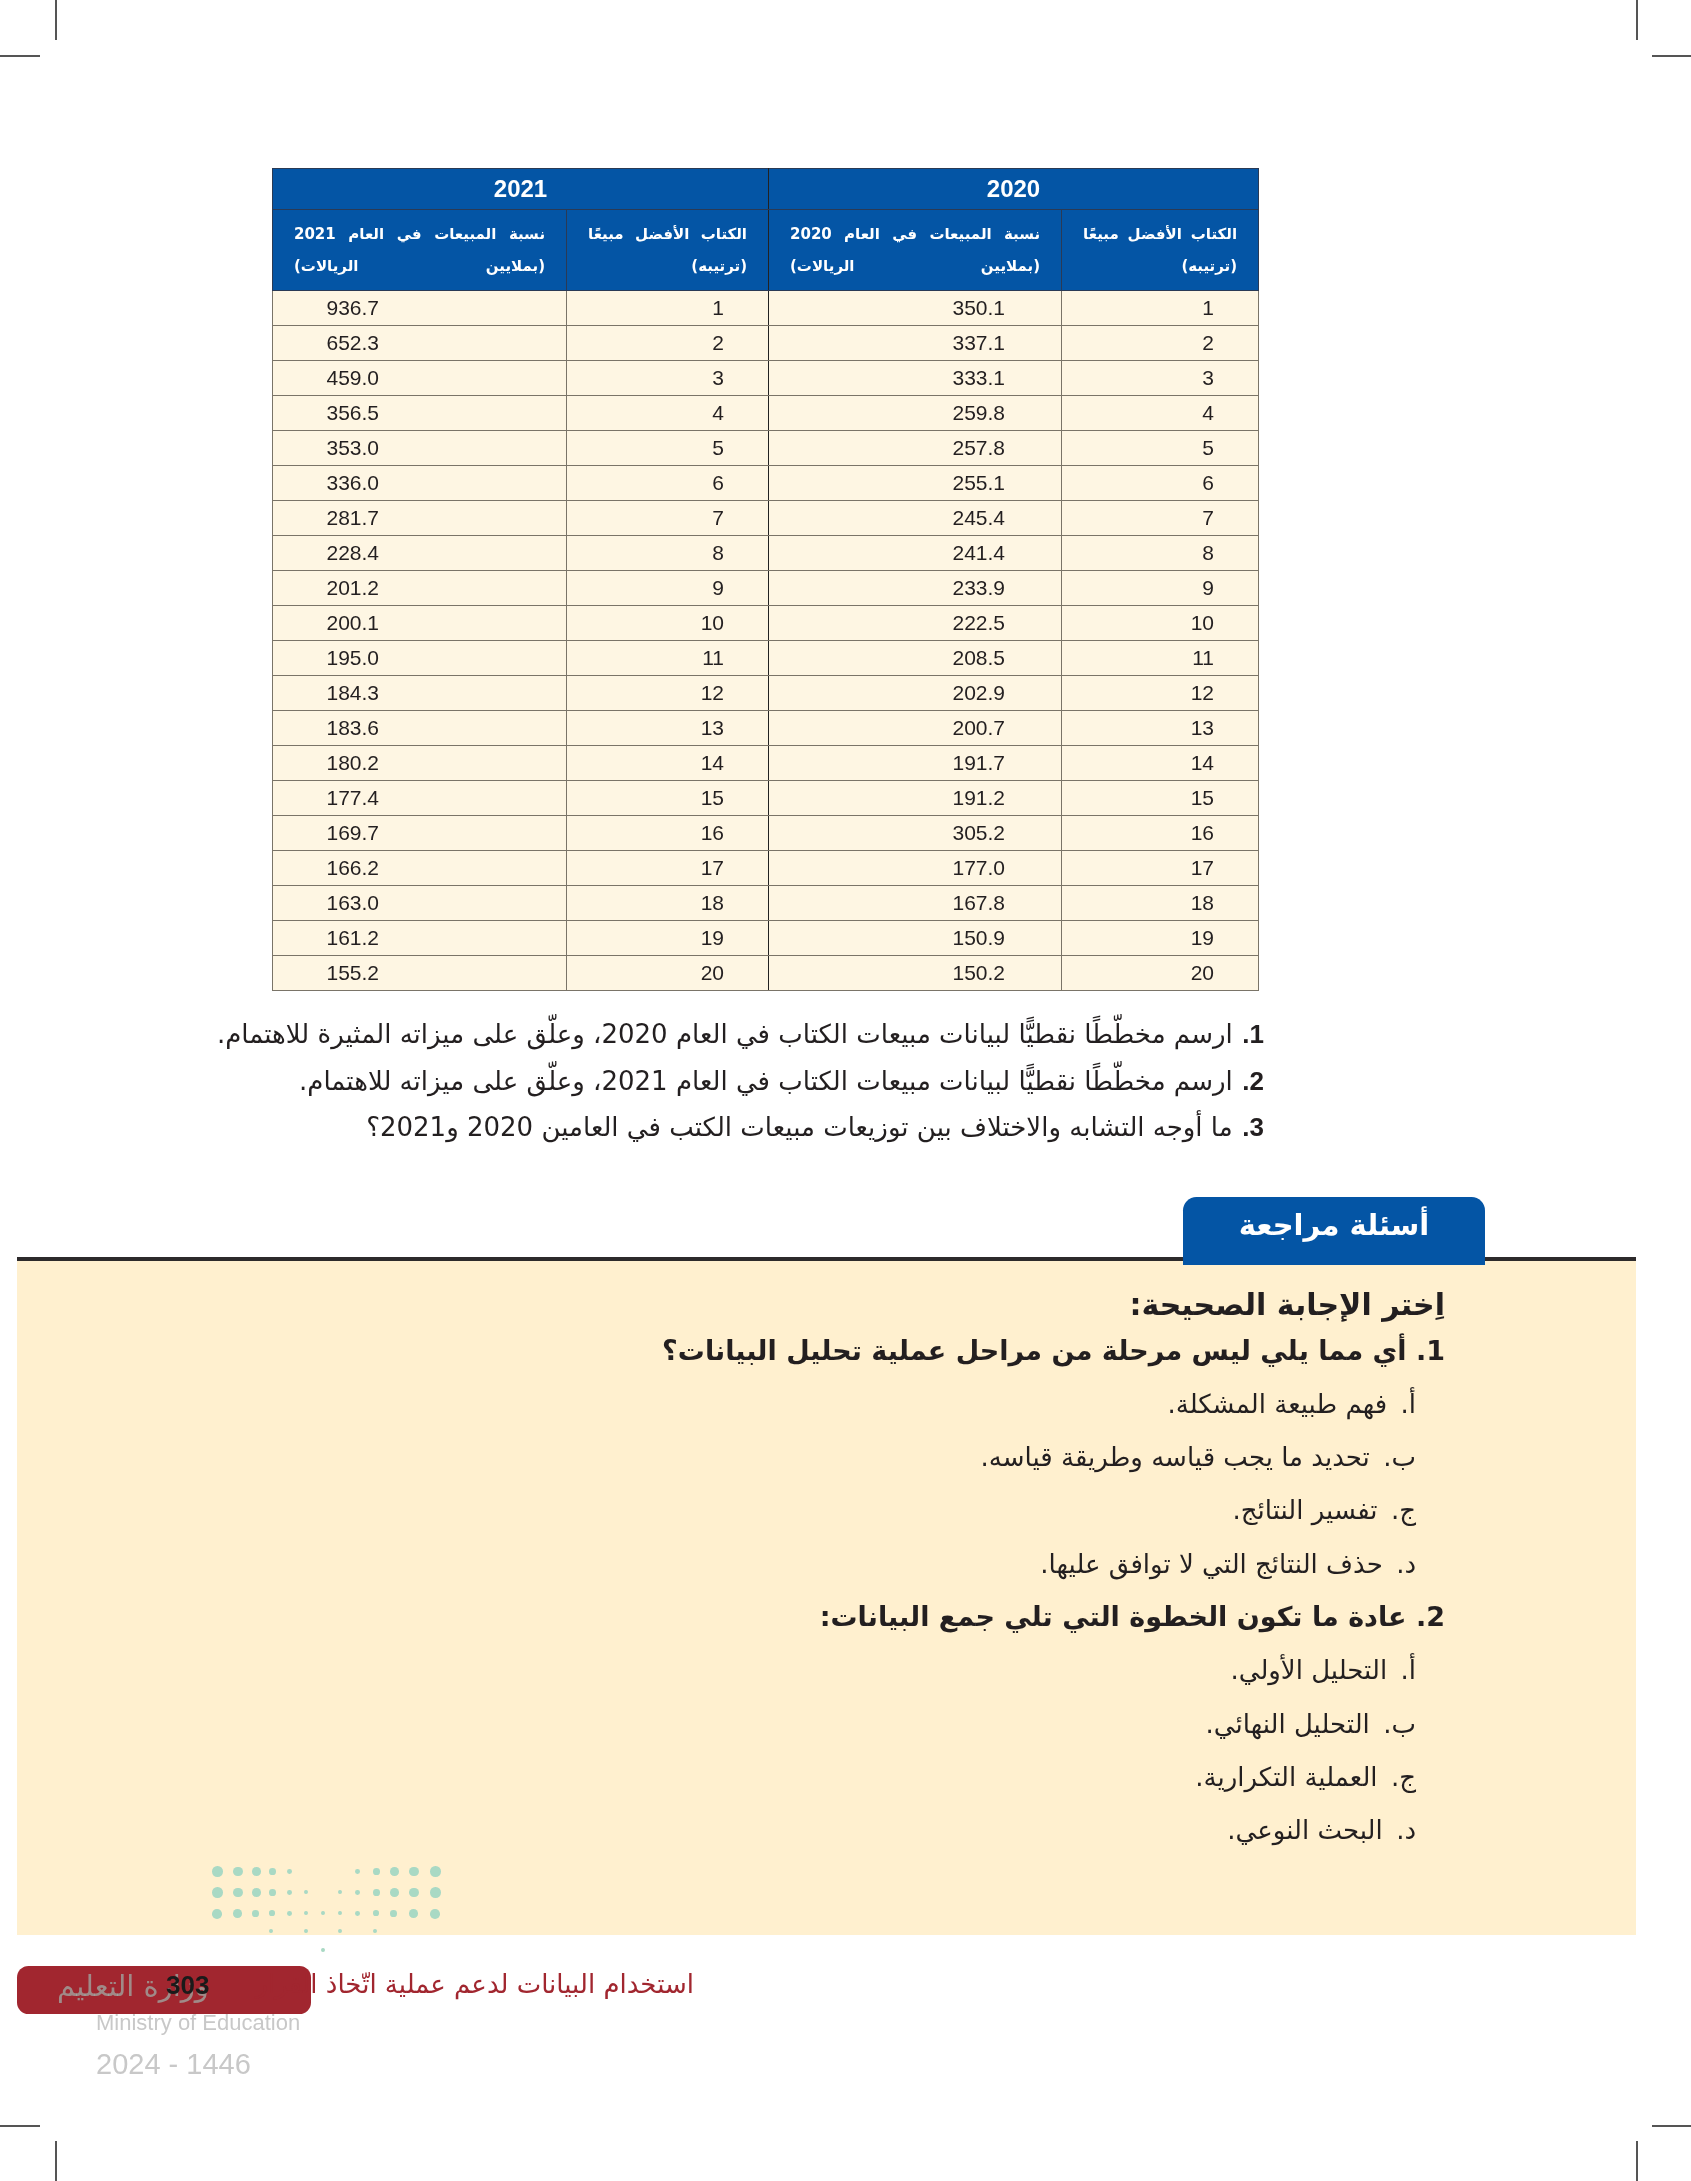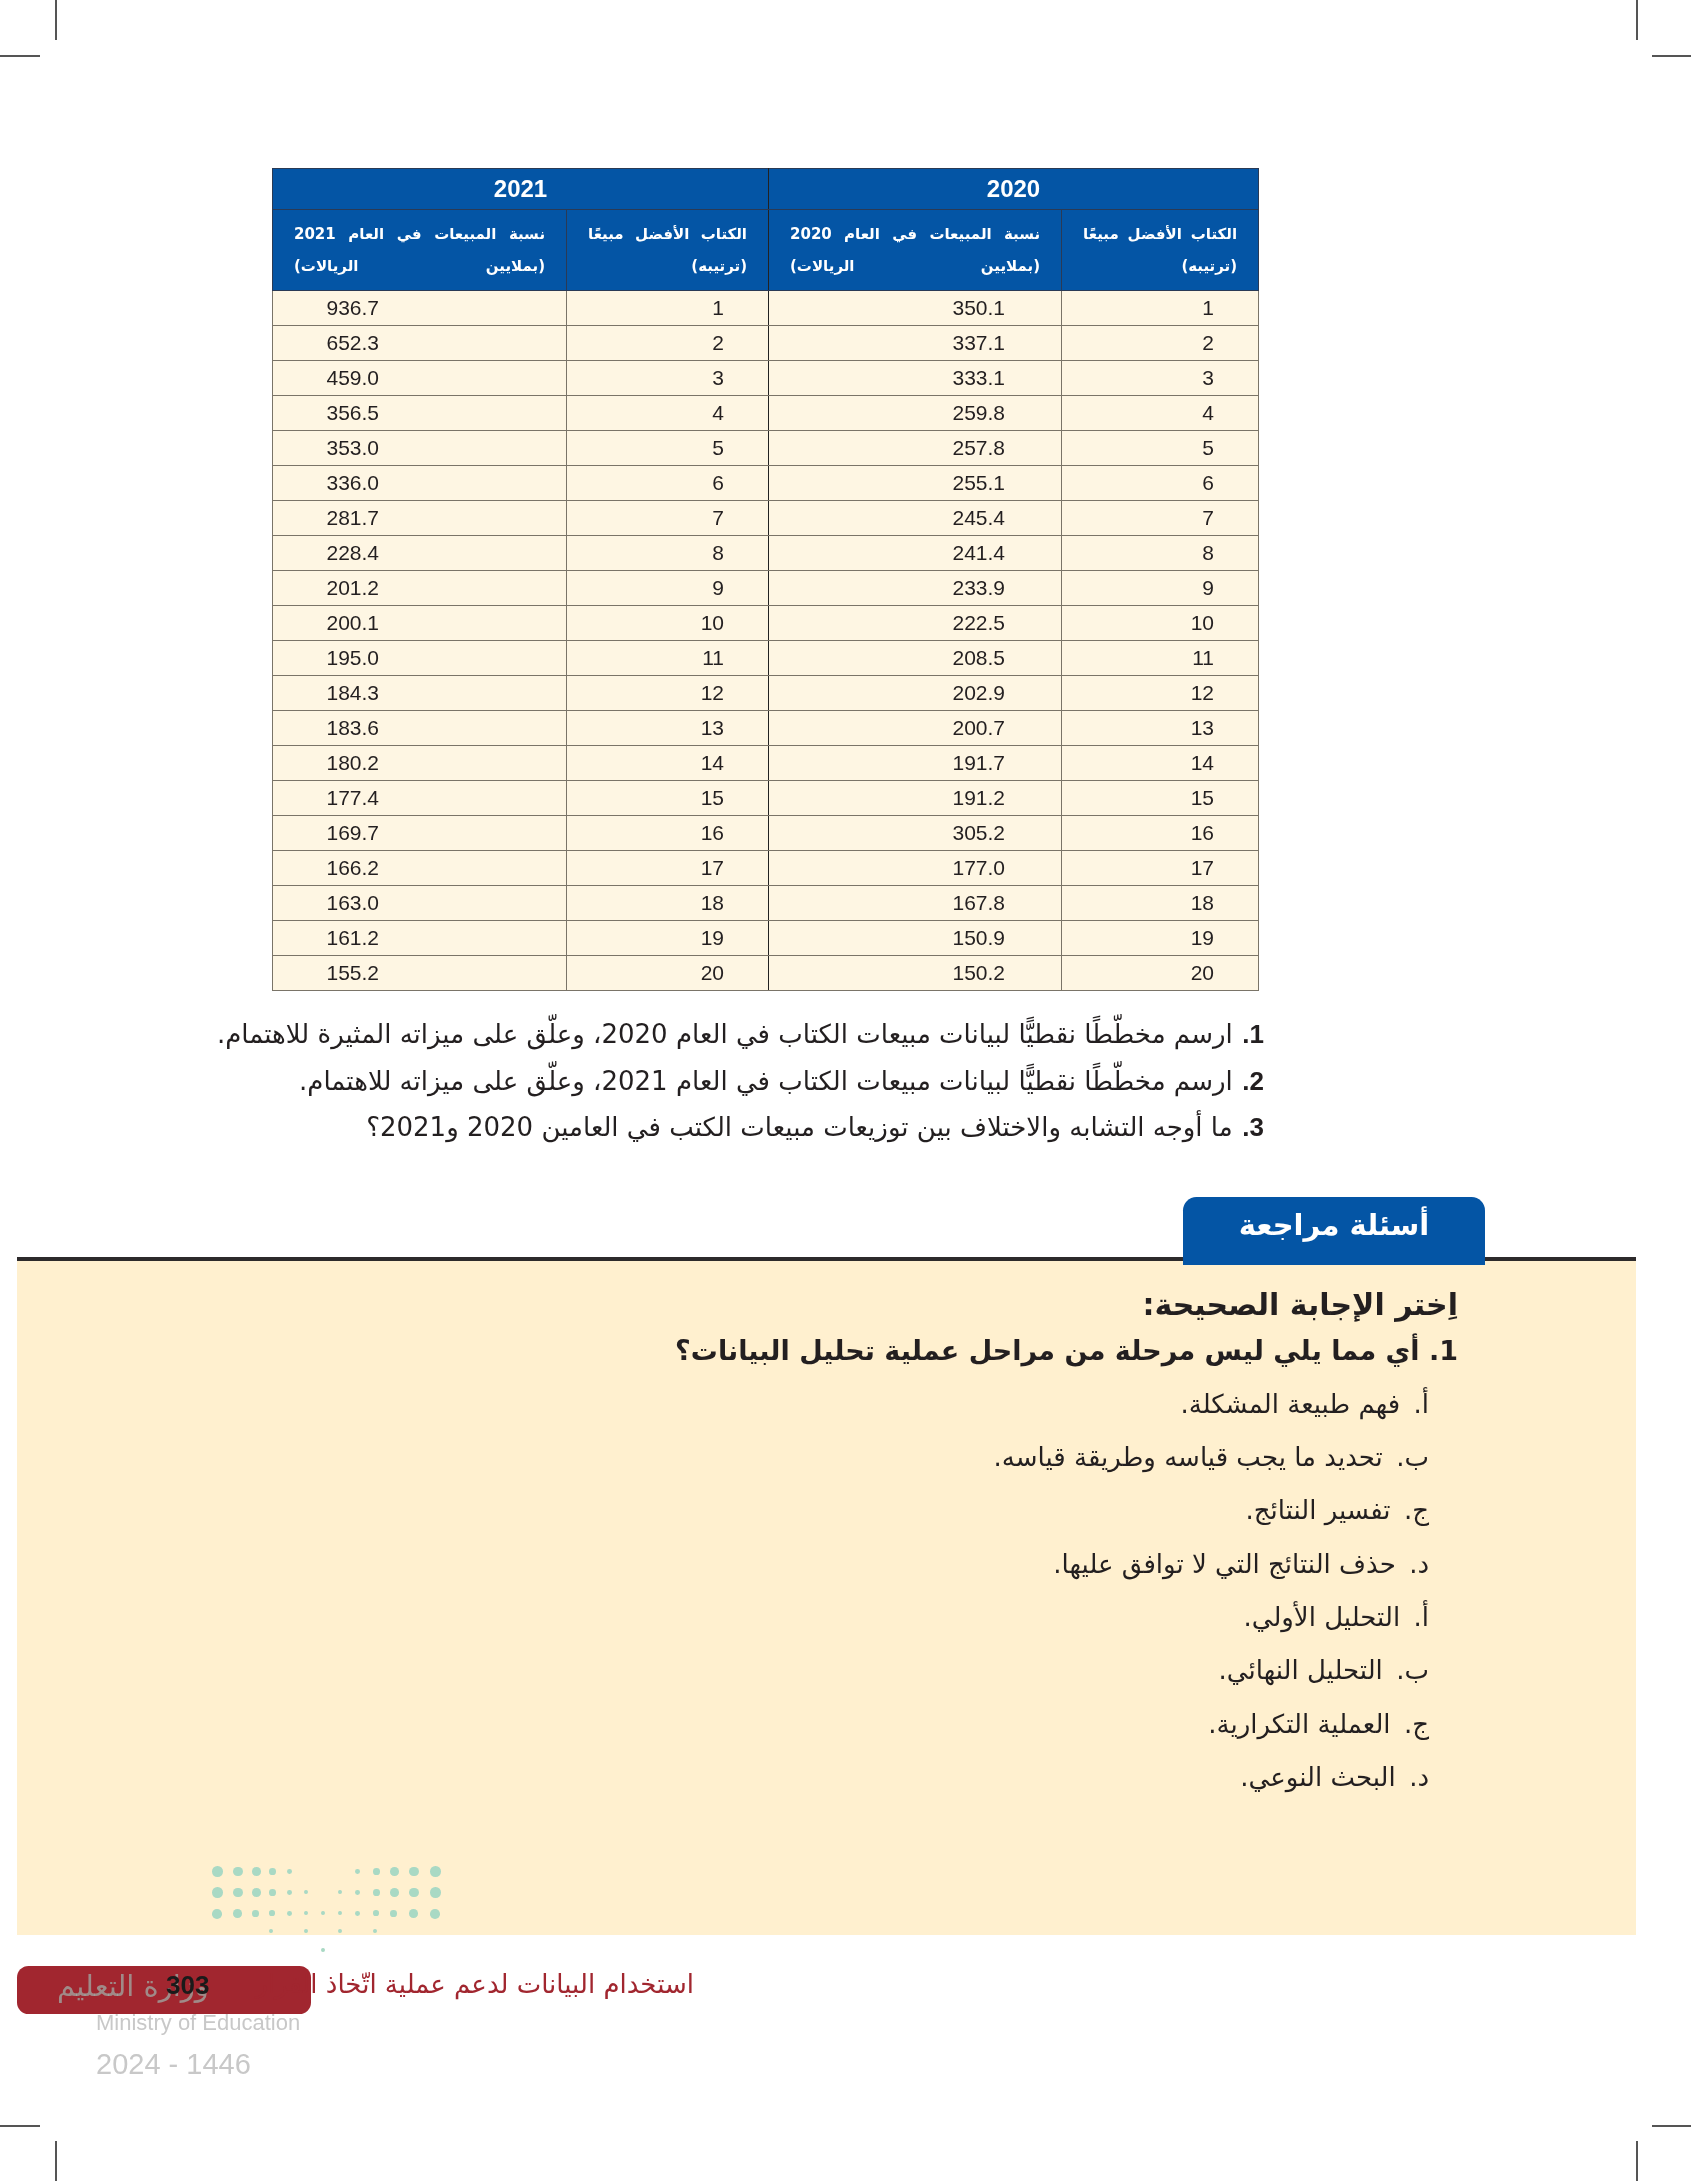--- a/index.html
+++ b/index.html
@@ -52,21 +52,21 @@
     position: absolute; left: 1183px; top: 1197px; width: 302px; height: 68px;
     background: #0455a5; border-radius: 13.4px 13.4px 0 0;
     color: #fff; font-size: 29px; font-weight: bold; text-align: center; line-height: 57px;
   }
   .review-rule { position: absolute; left: 17px; top: 1257px; width: 1619px; height: 3.8px; background: #2d2a2b; }
   .review-box {
     position: absolute; left: 17px; top: 1261px; width: 1619px; height: 674px;
     background: #fff0cf;
   }
   .review-content {
-    position: absolute; right: 234px; top: 1286px; width: 1147px;
+    position: absolute; right: 247px; top: 1286px; width: 1147px;
     direction: rtl; font-size: 26px; line-height: 38px;
   }
   .review-content .instruction { font-size: 30px; font-weight: bold; margin-bottom: 7.6px; }
   .review-content .q { font-weight: bold; font-size: 27px; margin: 3.8px 0 15.3px; }
   .review-content .opt { padding-right: 29px; margin-bottom: 15.3px; display: flex; gap: 13.4px; }
 
   
   .logo { position: absolute; left: 212px; top: 1866px; width: 233px; height: 86px; }
   .logo span { position: absolute; border-radius: 50%; background: #a9d9c4; }
 
@@ -289,20 +289,21 @@
         <div class="opt">
           <span>ج.</span>
           <span>تفسير النتائج.</span>
         </div>
         <div class="opt">
           <span>د.</span>
           <span>حذف النتائج التي لا توافق عليها.</span>
         </div>
       </div>
       <div>
+        <div class="q"><span>2.</span> <span>عادة ما تكون الخطوة التي تلي جمع البيانات:</span></div>
         <div class="opt">
           <span>أ.</span>
           <span>التحليل الأولي.</span>
         </div>
         <div class="opt">
           <span>ب.</span>
           <span>التحليل النهائي.</span>
         </div>
         <div class="opt">
           <span>ج.</span>

